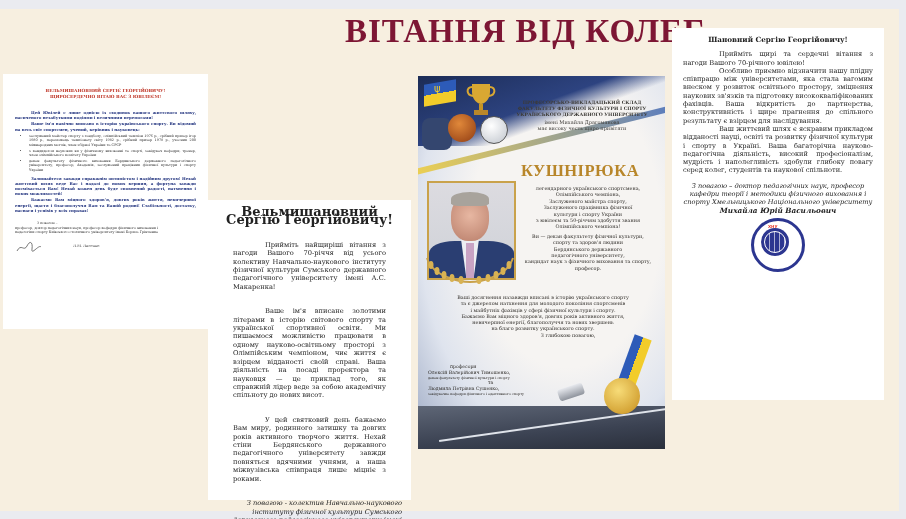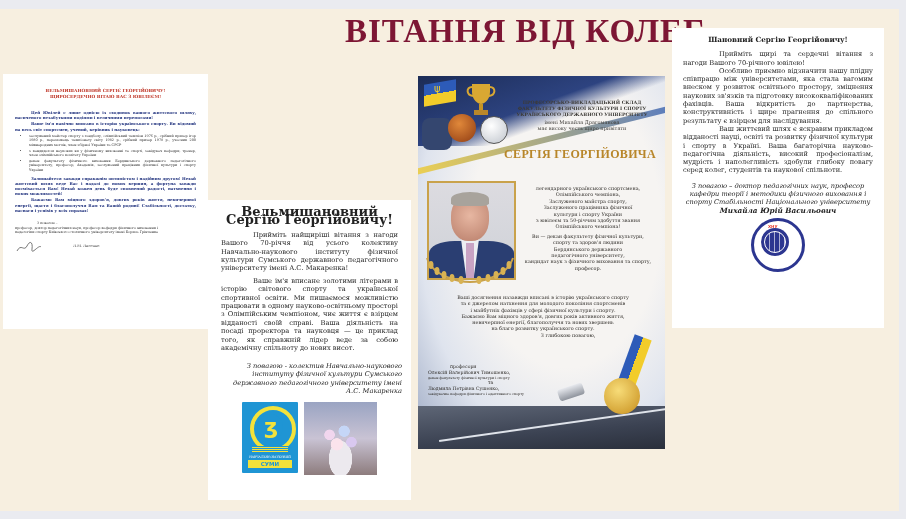--- a/index.html
+++ b/index.html
@@ -12,21 +12,21 @@
   .doc-left .hdr{color:#c0392b;font-weight:bold;text-align:center;font-size:4.3px;line-height:6px;margin-bottom:10px;}
   .doc-left p{margin:0 0 1px 0;text-indent:16px;text-align:justify;font-weight:bold;}
   .doc-left ul{margin:2px 0 3px 14px;padding:0;color:#333;font-size:3.4px;line-height:4.6px;}
   .doc-left li{margin:0 0 1px 0;text-align:justify;}
   .doc-left .sig{color:#333;font-size:3.4px;line-height:4.6px;margin-top:8px;}
   .doc-left .sign-row{display:flex;align-items:center;gap:30px;margin-top:5px;color:#333;font-size:3.6px;}
   .signature{width:28px;height:14px;}
   
   .doc-mid{left:208px;top:191px;width:203px;height:300px;padding:8px 9px 6px 9px;font-size:6.7px;line-height:8.4px;color:#222;}
   .doc-mid .hdr{font-weight:bold;text-align:center;font-size:13px;margin-bottom:6px;}
-  .doc-mid p{margin:4px;text-indent:32px;text-align:justify;}
+  .doc-mid p{margin:16px;text-indent:32px;text-align:justify;}
   .doc-mid .sig{font-style:italic;text-align:right;margin-top:9px;line-height:8.6px;}
   .logos{display:flex;justify-content:center;gap:6px;margin-top:6px;}
   .logo-sumy{width:56px;height:71px;background:#1f95d4;position:relative;border-radius:1px;}
   .logo-sumy .ring{position:absolute;left:8px;top:4px;width:38px;height:38px;border:4px solid #f4e23b;border-radius:50%;}
   .logo-sumy .inner{position:absolute;left:15px;top:12px;width:26px;height:26px;border-radius:50%;background:#1f95d4;}
   .logo-sumy .fig{position:absolute;left:22px;top:14px;font-size:22px;color:#f4e23b;font-weight:bold;line-height:22px;font-family:"DejaVu Sans",sans-serif;}
   .logo-sumy .book{position:absolute;left:10px;top:44px;width:36px;height:6px;background:repeating-linear-gradient(0deg,#f4e23b 0 1px,#1f95d4 1px 2px);}
   .logo-sumy .cap{position:absolute;left:6px;top:53px;width:44px;font-size:3px;color:#fff;text-align:center;line-height:4px;}
   .logo-sumy .city{position:absolute;left:6px;top:58px;width:44px;height:8px;background:#f4e23b;color:#1f95d4;font-size:5.5px;font-weight:bold;text-align:center;line-height:8px;font-family:"DejaVu Sans",sans-serif;}
   .flowers{width:73px;height:73px;background:radial-gradient(circle at 35% 45%,#f1d6ee 0 8%,transparent 9%),radial-gradient(circle at 55% 40%,#c5d6f7 0 9%,transparent 10%),radial-gradient(circle at 45% 58%,#fbe3ec 0 10%,transparent 11%),radial-gradient(circle at 65% 55%,#d9c8f0 0 8%,transparent 9%),radial-gradient(ellipse at 50% 78%,#ece9ee 0 22%,transparent 23%),linear-gradient(180deg,#9aa4c2 0%,#c9c3d4 50%,#8d7c7d 100%);}
@@ -55,21 +55,21 @@
   .poster .body{position:absolute;left:95px;top:109px;width:150px;text-align:center;font-size:4.9px;line-height:6.4px;color:#2e2b27;}
   .poster .body2{position:absolute;left:10px;top:218px;width:230px;text-align:center;font-size:4.9px;line-height:6.3px;color:#2e2b27;}
   .poster .signers{position:absolute;left:10px;top:288px;width:140px;font-size:4.6px;line-height:6px;color:#2e2b27;}
   .poster .signers .role{font-size:3.4px;line-height:4.4px;}
   .poster .track{position:absolute;left:0;top:330px;width:247px;height:43px;background:linear-gradient(175deg,#5e6676 0%,#3b4252 60%,#2a2f3b 100%);}
   .poster .track .line{position:absolute;left:20px;top:18px;width:230px;height:2px;background:#dfe3ea;transform:rotate(-8deg);}
   .poster .medal{position:absolute;left:186px;top:302px;width:36px;height:36px;border-radius:50%;background:radial-gradient(circle at 40% 35%,#f7dc78,#c78e1c);}
   .poster .ribbon{position:absolute;left:208px;top:260px;width:18px;height:48px;background:linear-gradient(90deg,#2d5bb8 50%,#f2cc2a 50%);transform:rotate(20deg);}
   .poster .whistle{position:absolute;left:140px;top:310px;width:26px;height:12px;background:linear-gradient(#e7e9ee,#8e939c);border-radius:3px;transform:rotate(-18deg);}
   
-  .doc-right{left:672px;top:19px;width:212px;height:300px;padding:8px 11px 1px 11px;font-size:6.6px;line-height:8.3px;color:#222;}
+  .doc-right{left:672px;top:19px;width:212px;height:372px;padding:8px 11px 1px 11px;font-size:6.6px;line-height:8.3px;color:#222;}
   .doc-right .hdr{font-weight:bold;text-align:center;font-size:7.2px;margin-bottom:6px;}
   .doc-right p{margin:0;text-indent:36px;text-align:justify;}
   .doc-right .sig{font-style:italic;text-align:center;margin-top:7px;}
   .doc-right .signame{font-weight:bold;font-style:italic;text-align:center;font-size:7.3px;}
   .khnu{width:48px;height:48px;margin:3px auto 0 auto;border-radius:50%;background:#fff;border:3px solid #2c3690;position:relative;}
   .khnu .inner{position:absolute;left:7px;top:7px;width:28px;height:28px;border-radius:50%;background:#2c3690;}
   .khnu .txt{position:absolute;left:14px;top:2px;font-size:4px;color:#e63b2e;font-weight:bold;font-family:"DejaVu Sans",sans-serif;}
   .khnu .globe{position:absolute;left:10px;top:10px;width:22px;height:22px;border-radius:50%;border:1px solid #fff;box-sizing:border-box;background:repeating-linear-gradient(90deg,transparent 0 4px,rgba(255,255,255,.6) 4px 5px);}
 </style>
 </head>
@@ -103,20 +103,21 @@
           <path d="M2 11 C6 3,9 12,12 6 S18 2,17 9 S24 4,26 7" stroke="#555" stroke-width="0.8" fill="none"></path>
         </svg>
       <span>Л.М. Лисенко</span>
     </div>
   </div>
 
   <div class="card doc-mid">
     <div class="hdr">Вельмишановний Сергію Георгійовичу!</div>
     <p>Прийміть найщиріші вітання з нагоди Вашого 70-річчя від усього колективу Навчально-наукового інституту фізичної культури Сумського державного педагогічного університету імені А.С. Макаренка!</p>
     <p>Ваше ім'я вписане золотими літерами в історію світового спорту та української спортивної освіти. Ми пишаємося можливістю працювати в одному науково-освітньому просторі з Олімпійським чемпіоном, чиє життя є взірцем відданості своїй справі. Ваша діяльність на посаді проректора та науковця — це приклад того, як справжній лідер веде за собою академічну спільноту до нових висот.</p>
+    <p>У цей святковий день бажаємо Вам миру, родинного затишку та довгих років активного творчого життя. Нехай стіни Бердянського державного педагогічного університету завжди повняться вдячними учнями, а наша міжвузівська співпраця лише міцніє з роками.</p>
     <div class="sig">З повагою - колектив Навчально-наукового інституту фізичної культури Сумського державного педагогічного університету імені А.С. Макаренка</div>
     <div class="logos">
       <div class="logo-sumy">
         <div class="ring"></div>
         <div class="inner"></div>
         <div class="fig">ʒ</div>
         <div class="book"></div>
         <div class="cap">НАВЧАЛЬНО-НАУКОВИЙ</div>
         <div class="city">СУМИ</div>
       </div>
@@ -139,21 +140,21 @@
     <div class="ball1"></div>
     <div class="ball2"></div>
 
     <div class="head">
       <div>ПРОФЕСОРСЬКО-ВИКЛАДАЦЬКИЙ СКЛАД</div>
       <div>ФАКУЛЬТЕТУ ФІЗИЧНОЇ КУЛЬТУРИ І СПОРТУ</div>
       <div>УКРАЇНСЬКОГО ДЕРЖАВНОГО УНІВЕРСИТЕТУ</div>
       <div class="sub">імені Михайла Драгоманова</div>
       <div class="sub">має високу честь щиро привітати</div>
     </div>
-    <div class="name1">СЕРГІЯ ГЕОРГІЙОВИЧА</div>
+    <div class="name2">КУШНІРЮКА</div>
 
     <div class="photo">
       <div class="suit"></div>
       <div class="shirt"></div>
       <div class="tie"></div>
       <div class="face"></div>
       <div class="hair"></div>
     </div>
     <svg class="wreath" viewBox="0 0 94 28">
       <path d="M4 2 C10 22,40 26,47 26 C54 26,84 22,90 2" stroke="#c9a24b" stroke-width="2" fill="none"></path>
@@ -212,21 +213,21 @@
       <div>Людмила Петрівна Сушенко,</div>
       <div class="role">завідувачка кафедри фізичного і адаптивного спорту</div>
     </div>
   </div>
 
   <div class="card doc-right">
     <div class="hdr">Шановний Сергію Георгійовичу!</div>
     <p>Прийміть щирі та сердечні вітання з нагоди Вашого 70-річного ювілею!</p>
     <p>Особливо приємно відзначити нашу плідну співпрацю між університетами, яка стала вагомим внеском у розвиток освітнього простору, зміцнення наукових зв'язків та підготовку висококваліфікованих фахівців. Ваша відкритість до партнерства, конструктивність і щире прагнення до спільного результату є взірцем для наслідування.</p>
     <p>Ваш життєвий шлях є яскравим прикладом відданості науці, освіті та розвитку фізичної культури і спорту в Україні. Ваша багаторічна науково-педагогічна діяльність, високий професіоналізм, мудрість і наполегливість здобули глибоку повагу серед колег, студентів та наукової спільноти.</p>
-    <div class="sig">З повагою – доктор педагогічних наук, професор кафедри теорії і методики фізичного виховання і спорту Стабільності Національного університету</div>
+    <div class="sig">З повагою – доктор педагогічних наук, професор кафедри теорії і методики фізичного виховання і спорту Хмельницького Національного університету</div>
     <div class="signame">Михайла Юрій Васильович</div>
     <div class="khnu">
       <div class="inner"></div>
       <div class="globe"></div>
       <div class="txt">ХНУ</div>
     </div>
   </div>
 
 </div>
 

